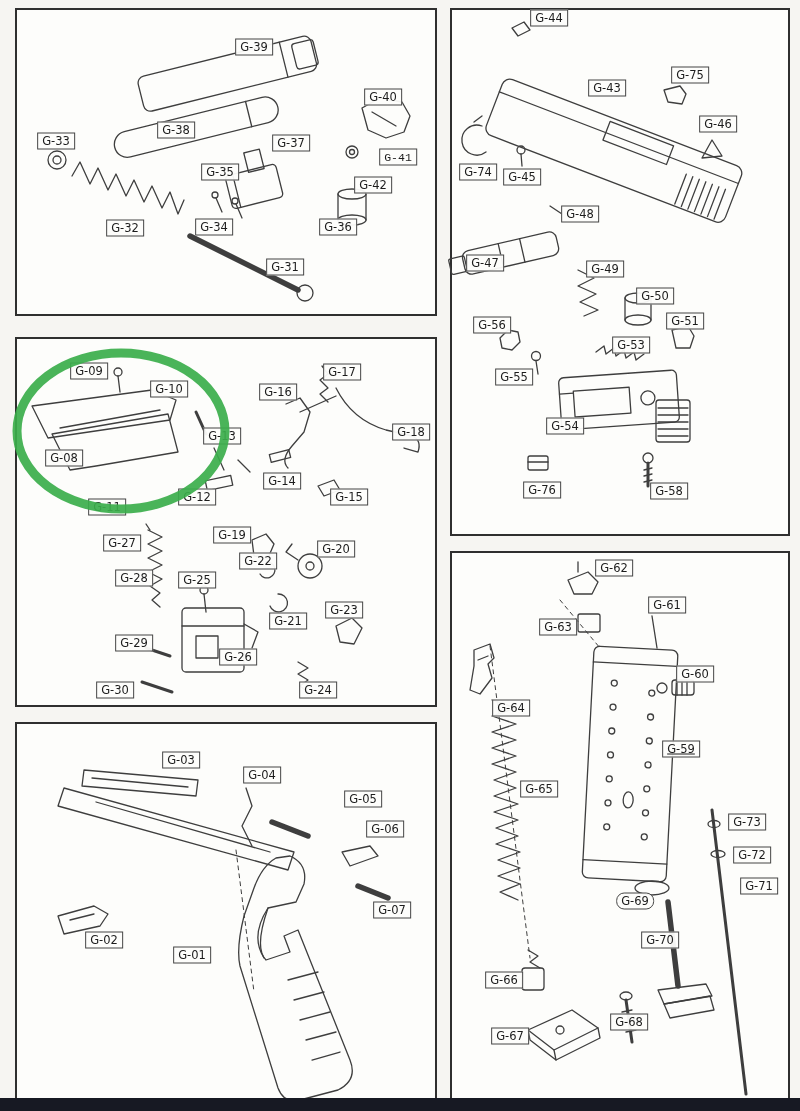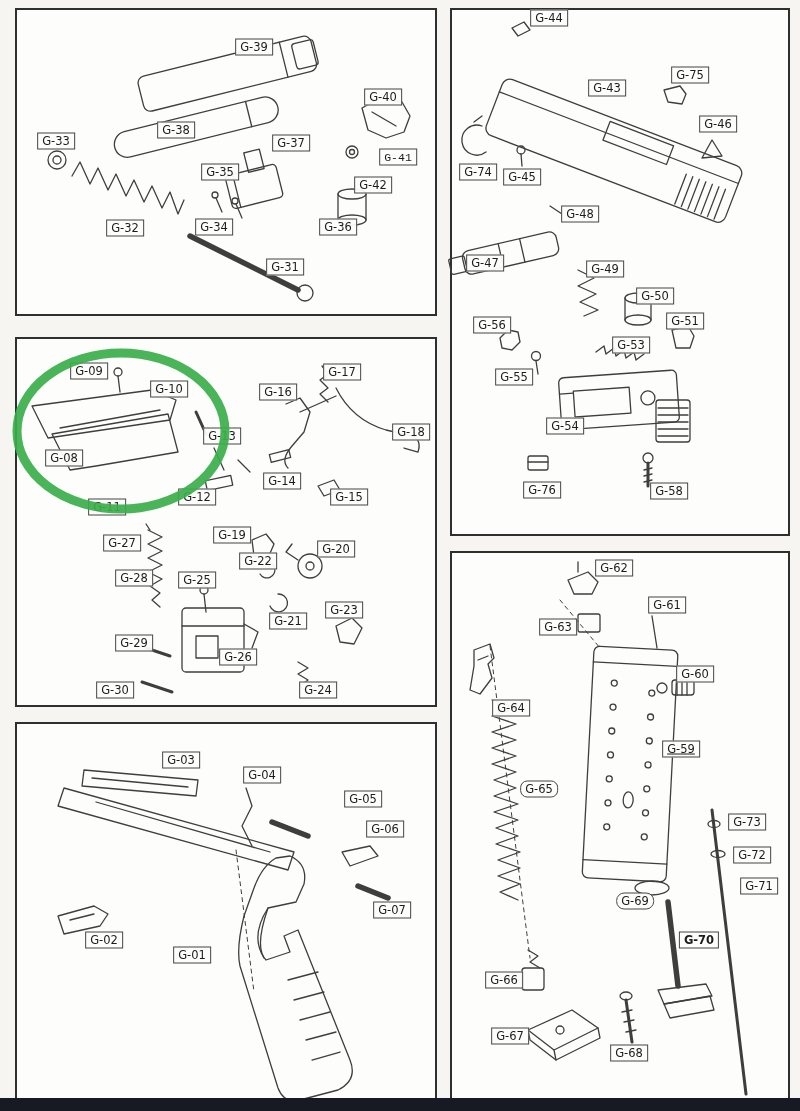--- a/index.html
+++ b/index.html
@@ -310,29 +310,29 @@
       <div class="part-label" style="left: 514px; top: 377px;">G-55</div>
       <div class="part-label" style="left: 565px; top: 426px;">G-54</div>
       <div class="part-label" style="left: 542px; top: 490px;">G-76</div>
       <div class="part-label" style="left: 669px; top: 491px;">G-58</div>
       <div class="part-label" style="left: 614px; top: 568px;">G-62</div>
       <div class="part-label" style="left: 667px; top: 605px;">G-61</div>
       <div class="part-label" style="left: 558px; top: 627px;">G-63</div>
       <div class="part-label" style="left: 511px; top: 668px; margin-top: 40px;">G-64</div>
       <div class="part-label" style="left: 695px; top: 674px;">G-60</div>
       <div class="part-label" style="left: 681px; top: 749px; text-decoration: underline;">G-59</div>
-      <div class="part-label" style="left: 539px; top: 789px; border-radius: 7px;">G-65</div>
+      <div class="part-label" style="left: 539px; top: 789px;">G-65</div>
       <div class="part-label" style="left: 747px; top: 822px;">G-73</div>
       <div class="part-label" style="left: 752px; top: 855px;">G-72</div>
       <div class="part-label" style="left: 759px; top: 886px;">G-71</div>
       <div class="part-label" style="left: 635px; top: 901px; border-radius: 8px;">G-69</div>
-      <div class="part-label" style="left: 699px; top: 940px; font-weight: bold;">G-70</div>
+      <div class="part-label" style="left: 660px; top: 940px;">G-70</div>
       <div class="part-label" style="left: 504px; top: 980px;">G-66</div>
       <div class="part-label" style="left: 510px; top: 1036px;">G-67</div>
-      <div class="part-label" style="left: 629px; top: 1053px; text-align: right;">G-68</div>
+      <div class="part-label" style="left: 629px; top: 1022px; text-align: right;">G-68</div>
     </div>
 
   <svg id="highlight-svg" width="800" height="1111" viewBox="0 0 800 1111">
     <ellipse cx="121" cy="431" rx="104" ry="78" stroke="#3bae4b"></ellipse>
   </svg>
 
   <div id="photo-edge"></div>
 </div>
 
 </body></html>

